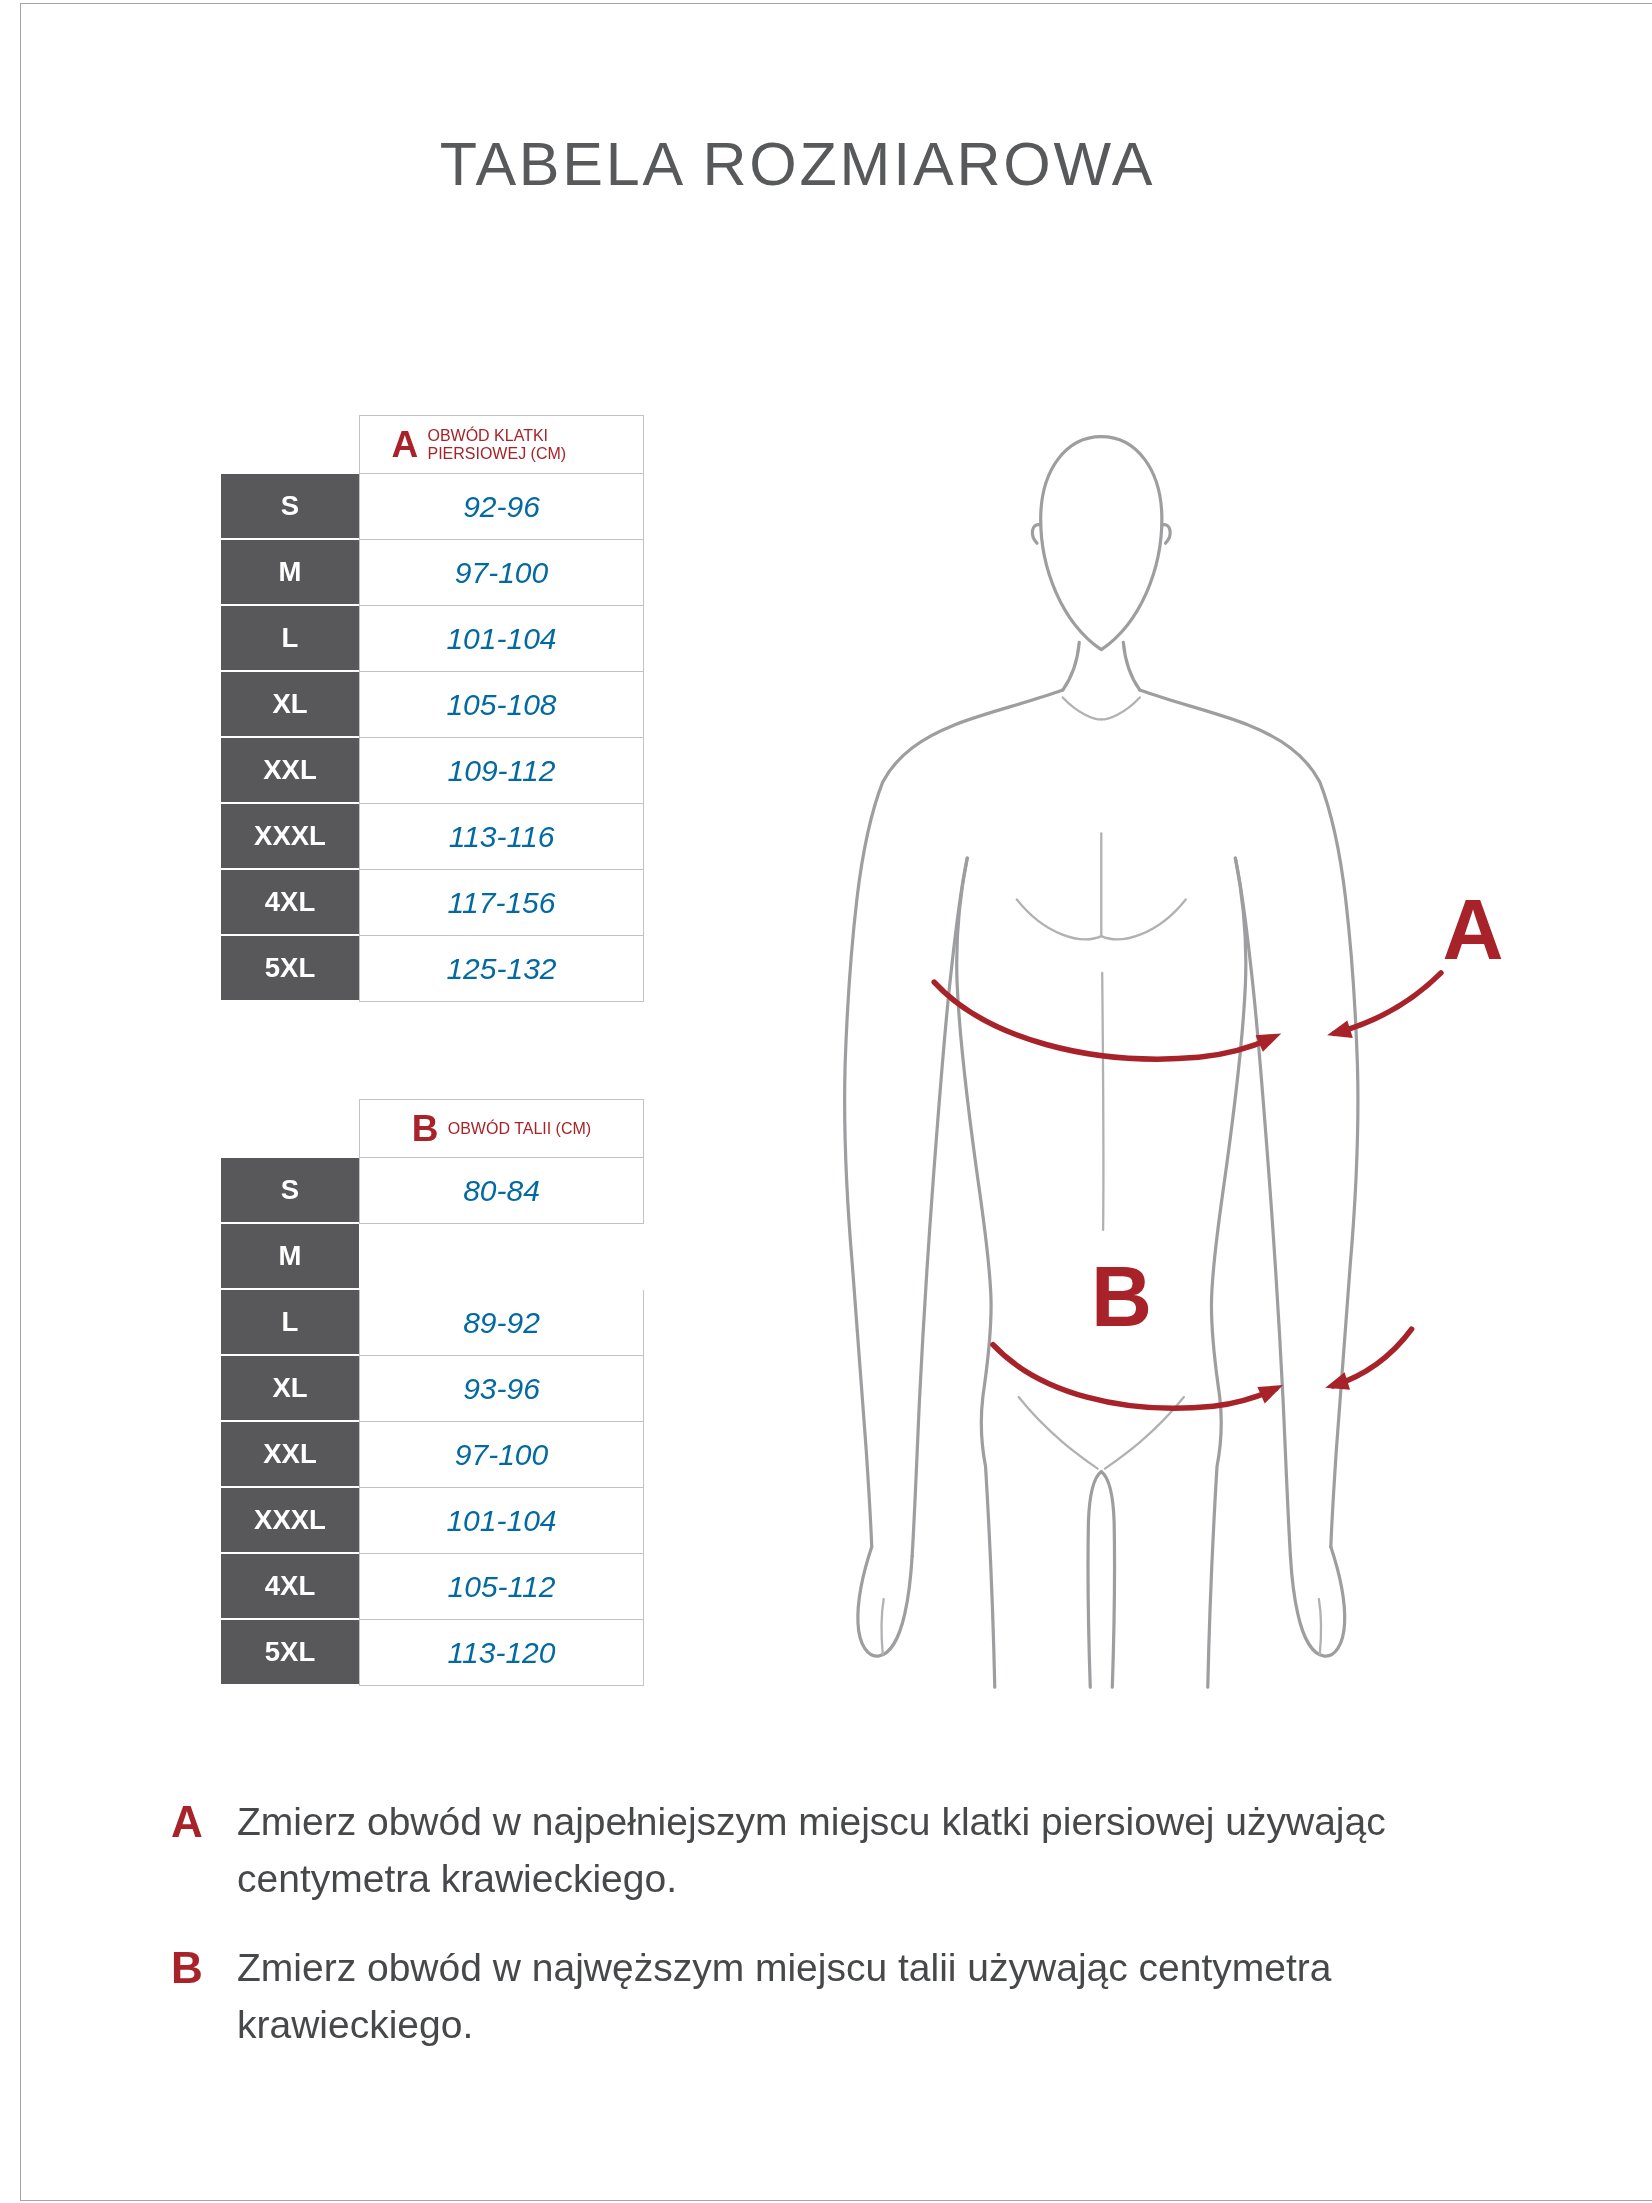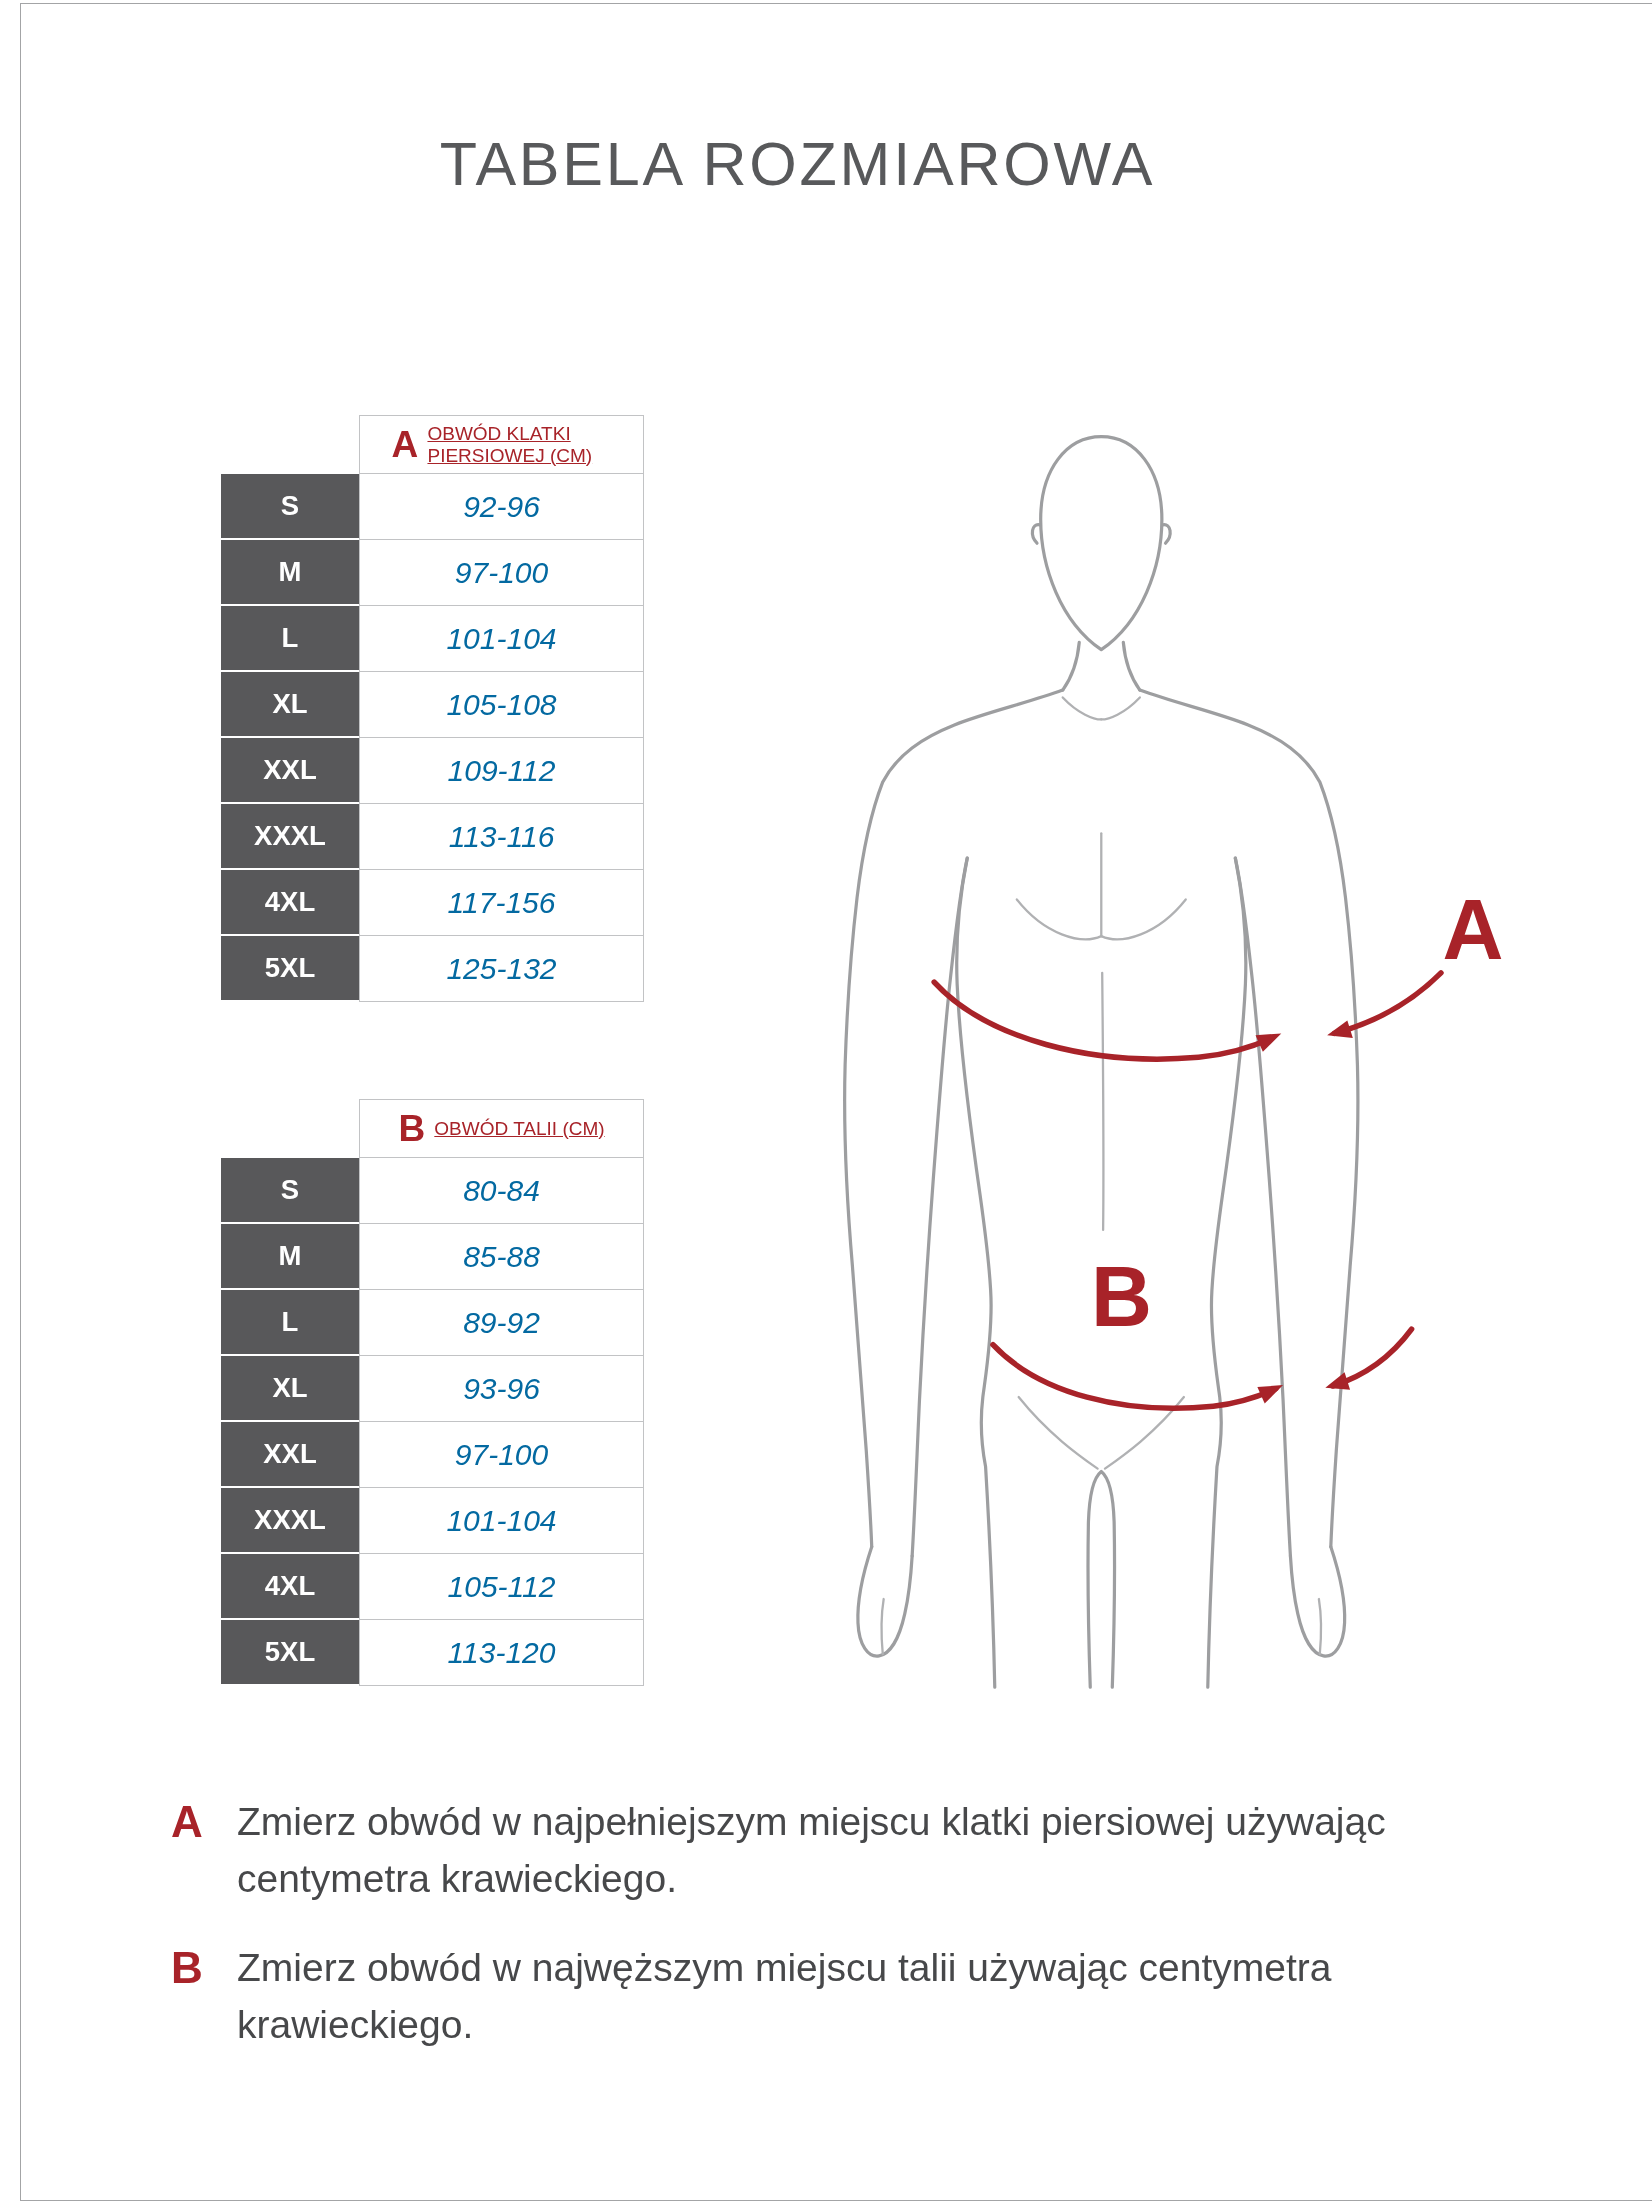--- a/index.html
+++ b/index.html
@@ -17,21 +17,21 @@
   
   .size-table { position:absolute; left:204px; }
   .t-chest { top:415px; }
   .t-waist { top:1099px; }
   .thead {
     position:absolute; left:138px; top:0; width:285px; height:59px;
     box-sizing:border-box; border:1.8px solid #c2c3c5; background:#fff;
     display:flex; align-items:center; justify-content:center; gap:9.2px;
   }
   .thead .letter { color:#a82329; font-weight:bold; font-size:37px; }
-  .thead .hlabel { color:#a82329; font-size:19px; line-height:1.12; max-width:184px;text-decoration:underline; }
+  .thead .hlabel { color:#a82329; font-size:16px; line-height:1.12; max-width:184px; }
   .rows { position:absolute; top:59px; left:0; }
   .trow { display:flex; }
   .size-cell {
     width:138px; height:66px; box-sizing:border-box; background:#58585a;
     color:#ffffff; font-size:27.5px; font-weight:bold;
     display:flex; align-items:center; justify-content:center;
     border-bottom:2.8px solid #ffffff;
   }
   .value-cell {
     width:285px; height:66px; box-sizing:border-box; background:#ffffff;
@@ -112,21 +112,20 @@
       <span class="letter">B</span>
       <span class="hlabel">OBWÓD TALII (CM)</span>
     </div>
     <div class="rows">
       <div class="trow">
         <div class="size-cell">S</div>
         <div class="value-cell">80-84</div>
       </div>
       <div class="trow">
         <div class="size-cell">M</div>
-        <div class="value-cell">85-88</div>
       </div>
       <div class="trow">
         <div class="size-cell">L</div>
         <div class="value-cell">89-92</div>
       </div>
       <div class="trow">
         <div class="size-cell">XL</div>
         <div class="value-cell">93-96</div>
       </div>
       <div class="trow">

